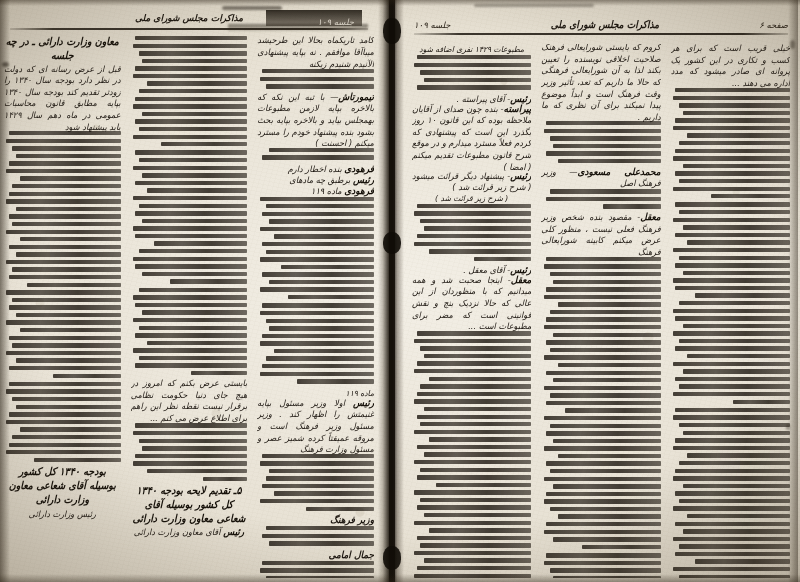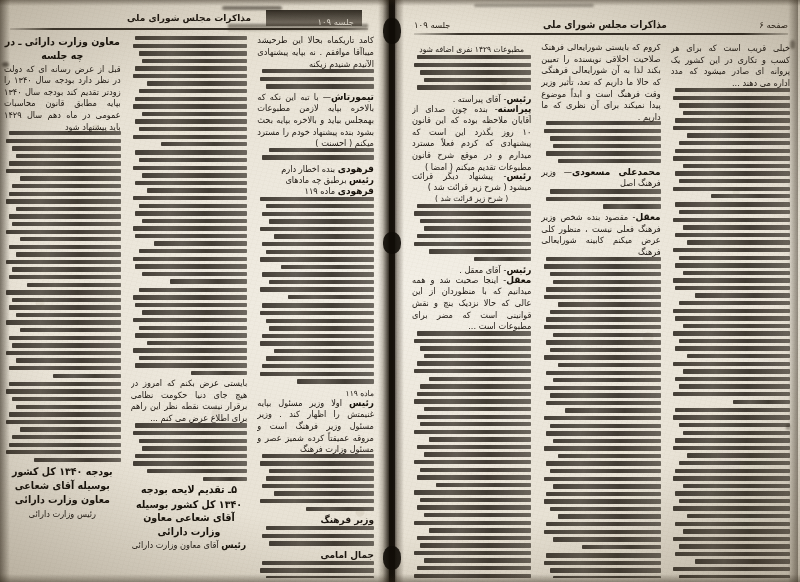--- a/index.html
+++ b/index.html
@@ -5,20 +5,21 @@
   html,body{margin:0;padding:0;}
   body{
     width:800px;height:582px;overflow:hidden;
     background:#b9b3a8;
     font-family:"DejaVu Sans", sans-serif;
   }
   #scan{
     position:relative;width:800px;height:582px;overflow:hidden;
     background:
       radial-gradient(ellipse 120% 90% at 50% 50%, #f3efe6 0%, #e8e2d5 45%, #ddd5c4 72%, #c9bfae 100%);
+    font-style: italic;
   }
   
   .grain{
     position:absolute;inset:0;pointer-events:none;mix-blend-mode:multiply;opacity:.5;
     background-image:
       radial-gradient(circle at 12% 22%, rgba(150,138,112,.30) 0 3px, transparent 4px),
       radial-gradient(circle at 27% 71%, rgba(150,138,112,.22) 0 4px, transparent 5px),
       radial-gradient(circle at 63% 14%, rgba(150,138,112,.25) 0 3px, transparent 4px),
       radial-gradient(circle at 81% 58%, rgba(150,138,112,.20) 0 5px, transparent 6px),
       radial-gradient(circle at 45% 88%, rgba(150,138,112,.24) 0 4px, transparent 5px),

